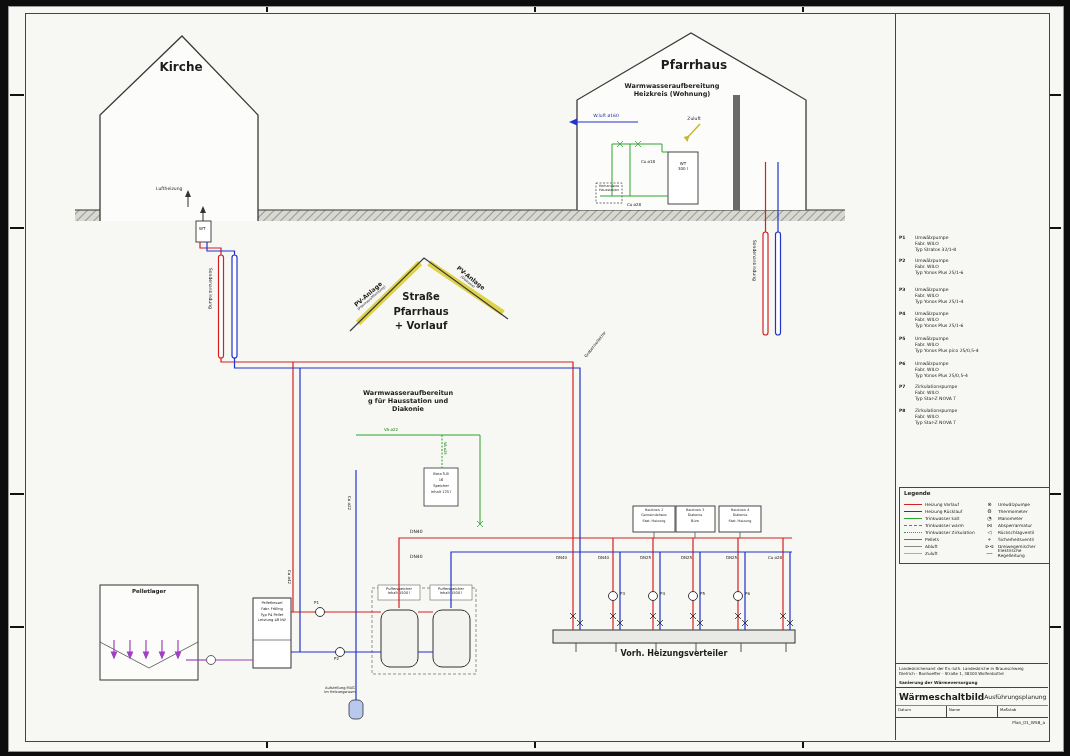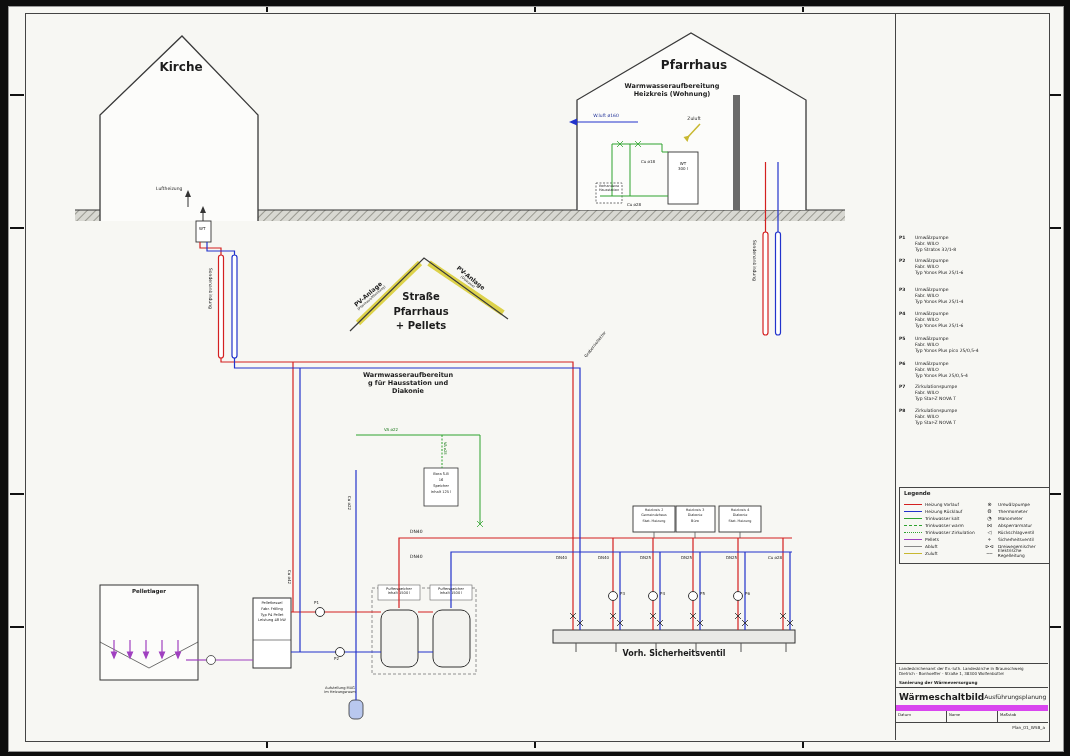--- a/index.html
+++ b/index.html
@@ -26,21 +26,21 @@
   .lg-row{position:absolute;display:flex;align-items:center;gap:3px;font-size:4.3px;height:6px;}
   .sw{width:18px;height:0;border-top:1.3px solid #000;}
   .sw.dashed{border-top-style:dashed;}
   .sw.dotted{border-top-style:dotted;}
   .lg-sym{width:11px;text-align:center;font-size:5px;}
   
   #tblock{position:absolute;left:896px;top:663px;width:152px;height:77px;border-top:1px solid #444;background:#f7f7f3;}
   .tb-org{font-size:4px;padding:2px 3px 0 3px;}
   .tb-addr{font-size:4px;padding:0 3px;}
   .tb-proj{font-size:4.2px;font-weight:bold;padding:4px 3px 2px 3px;}
-  .tb-main{display:flex;justify-content:space-between;align-items:center;border-top:1px solid #444;border-bottom:6px solid #d946ef;padding:2px 3px;height:13px;}
+  .tb-main{display:flex;justify-content:space-between;align-items:center;border-top:1px solid #444;border-bottom:1px solid #d946ef;padding:2px 3px;height:13px;}
   .tb-title{font-size:9px;font-weight:bold;}
   .tb-phase{font-size:6px;}
   .tb-grid{display:flex;border-bottom:1px solid #444;height:11px;}
   .tb-cell{flex:1;border-right:1px solid #444;font-size:3.8px;padding:1px 2px;}
   .tb-cell:last-child{border-right:none;}
   .tb-plan{font-size:4.2px;text-align:right;padding:2px 3px;}
 </style>
 </head>
 <body>
 
@@ -212,30 +212,30 @@
     <div class="b s6">PV-Anlage</div>
       <div class="s34">(Pfarrhaus/Wohnung)</div>
   </div>
   <div class="lbl rot" style="left:460px;top:264px;transform:rotate(39deg);text-align:center">
     <div class="b s6">PV-Anlage</div>
       <div class="s34">(Diakonie)</div>
   </div>
   <div class="lbl c b s10" style="left:421px;top:290px;line-height:1.45">
     <div>Straße</div>
       <div>Pfarrhaus</div>
-      <div>+ Pellets</div>
+      <div>+ Vorlauf</div>
   </div>
 
   <div class="lbl s45" style="left:156px;top:186px">Luftheizung</div>
   <div class="lbl s4" style="left:199px;top:227px">WT</div>
   <div class="lbl rot s45" style="left:213px;top:268px;transform:rotate(90deg)">Sondenanbindung</div>
   <div class="lbl rot s45" style="left:757px;top:240px;transform:rotate(90deg)">Sondenanbindung</div>
   <div class="lbl rot s4" style="left:584px;top:356px;transform:rotate(-52deg)">Grabenkollektor</div>
 
-  <div class="lbl c b s65" style="left:408px;top:372px">
+  <div class="lbl c b s65" style="left:408px;top:390px">
     <div>Warmwasseraufbereitun</div>
       <div>g für Hausstation und</div>
       <div>Diakonie</div>
   </div>
   <div class="lbl s4 green" style="left:384px;top:428px">VA ø22</div>
   <div class="lbl rot s36 green" style="left:447px;top:442px;transform:rotate(90deg)">VA ø28</div>
   <div class="lbl c s36" style="left:441px;top:471px;line-height:1.7">
     <div>Bora S-B</div>
       <div>16</div>
       <div>Speicher</div>
@@ -274,21 +274,21 @@
   <div class="lbl s4" style="left:726px;top:556px">DN25</div>
   <div class="lbl s4" style="left:768px;top:556px">Cu ø28</div>
 
   <div class="lbl s4" style="left:620px;top:592px">P3</div>
   <div class="lbl s4" style="left:660px;top:592px">P4</div>
   <div class="lbl s4" style="left:700px;top:592px">P5</div>
   <div class="lbl s4" style="left:745px;top:592px">P6</div>
   <div class="lbl s4" style="left:314px;top:601px">P1</div>
   <div class="lbl s4" style="left:334px;top:657px">P2</div>
 
-  <div class="lbl c b s8" style="left:674px;top:649px">Vorh. Sicherheitsventil</div>
+  <div class="lbl c b s8" style="left:674px;top:649px">Vorh. Heizungsverteiler</div>
 
   <div class="lbl c s34" style="left:654px;top:508px;line-height:1.6">
     <div>Heizkreis 2</div>
       <div>Gemeindehaus</div>
       <div>Stat. Heizung</div>
   </div>
   <div class="lbl c s34" style="left:695px;top:508px;line-height:1.6">
     <div>Heizkreis 3</div>
       <div>Diakonie</div>
       <div>Büro</div>

